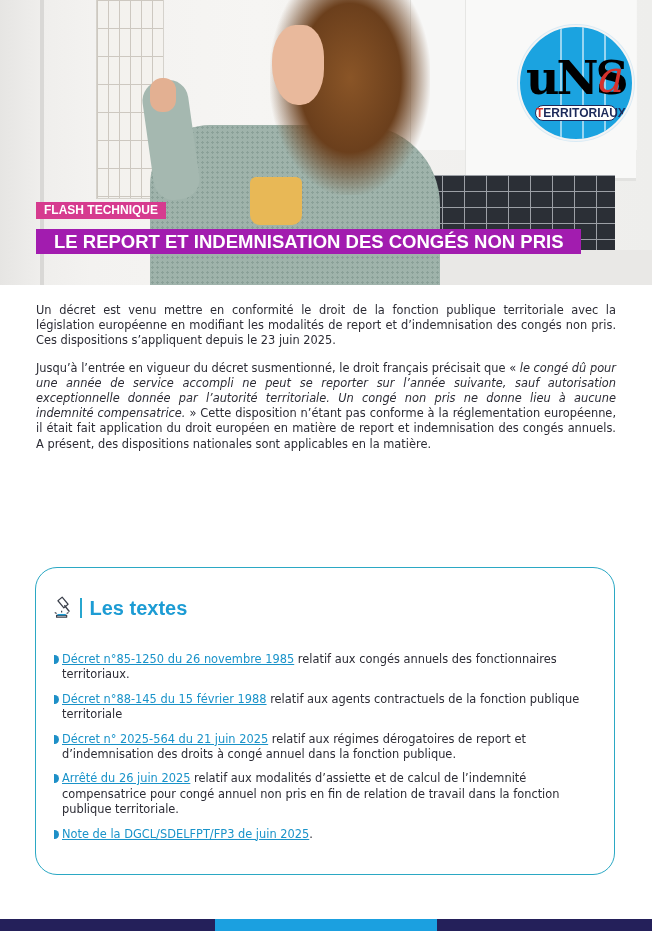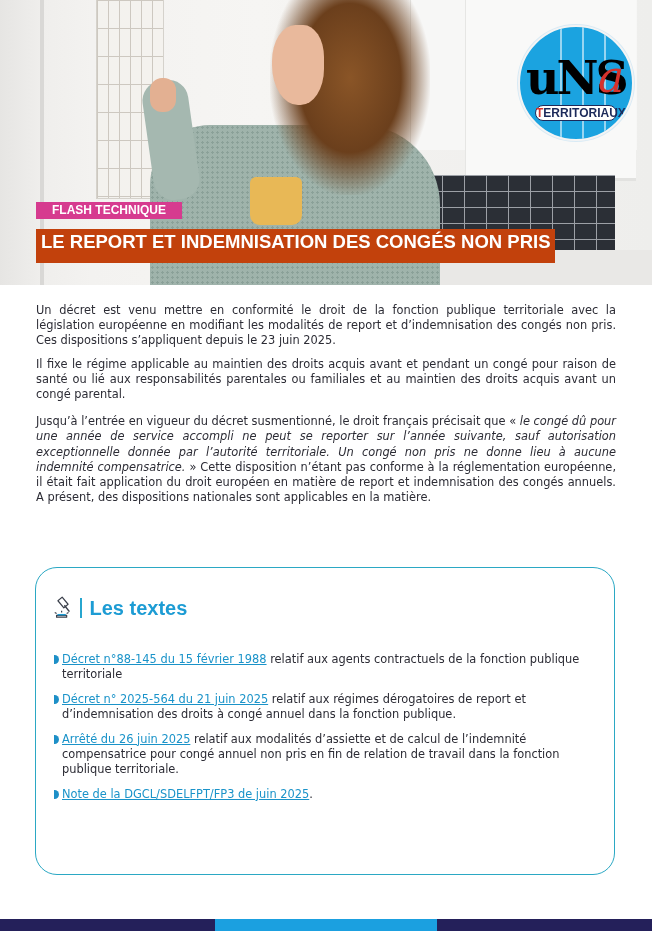--- a/index.html
+++ b/index.html
@@ -30,22 +30,22 @@
 
   
   .logo { position:absolute; left:518px; top:25px; width:112px; height:112px; border-radius:50%; background:#1ba3e0; border:2px solid #f4f4f4; box-shadow:0 0 0 1px #d8eaf5; overflow:hidden; }
   .logo .stripe { position:absolute; top:0; width:2px; height:112px; background:rgba(255,255,255,.55); }
   .logo .letters { position:absolute; left:6px; top:28px; font-family:"DejaVu Serif", serif; font-weight:bold; font-size:46px; color:#000000; letter-spacing:-3px; line-height:46px; }
   .logo .letter-a { position:absolute; left:78px; top:28px; font-family:"DejaVu Serif", serif; font-style:italic; font-size:44px; color:#d6322c; line-height:44px; }
   .logo .badge { position:absolute; left:15px; top:78px; width:80px; height:14px; border-radius:8px; background:#ffffff; border:1.5px solid #1c2a5a; font-family:"Liberation Sans", sans-serif; font-weight:bold; font-size:12px; line-height:14px; text-align:center; color:#1c2a5a; }
   .logo .badge .t1 { color:#d6322c; }
 
   
-  .tag-flash { position:absolute; left:36px; top:202px; height:17px; padding:0 16px; background:#d63b8f; color:#ffffff; font-family:"Liberation Sans", sans-serif; font-weight:bold; font-size:12px; line-height:17px; }
-  .tag-title { position:absolute; left:36px; top:229px; height:34px; padding:0 5px; background:#c2410c; color:#ffffff; font-family:"Liberation Sans", sans-serif; font-weight:bold; font-size:18.5px; line-height:25px; white-space:nowrap; }
+  .tag-flash { position:absolute; left:36px; top:202px; height:17px; padding:0 8px; background:#d63b8f; color:#ffffff; font-family:"Liberation Sans", sans-serif; font-weight:bold; font-size:12px; line-height:17px; }
+  .tag-title { position:absolute; left:36px; top:229px; height:25px; padding:0 18px; background:#a21caf; color:#ffffff; font-family:"Liberation Sans", sans-serif; font-weight:bold; font-size:18.5px; line-height:25px; white-space:nowrap; }
 
   
   .body { position:absolute; left:35px; top:303px; width:581px; font-family:"DejaVu Sans", sans-serif; font-size:11.4px; line-height:15.2px; color:#2c2c35; text-align:justify; }
   .body p { margin:0 0 8px 1px; }
   .body p.gap { margin-top:12px; }
   .body em { font-style:italic; }
 
   
   .box { position:absolute; left:35px; top:567px; width:580px; height:308px; border:1.5px solid #2ba8c4; border-radius:22px; box-sizing:border-box; }
   .box-head { position:absolute; left:16px; top:28px; display:flex; align-items:center;text-align:right; }
@@ -87,21 +87,20 @@
   <div class="letters">uNS</div>
   <div class="letter-a">a</div>
   <div class="badge"><span class="t1">T</span><span>ERRITORIAUX</span></div>
 </div>
 
 <div class="tag-flash">FLASH TECHNIQUE</div>
 <div class="tag-title">LE REPORT ET INDEMNISATION DES CONGÉS NON PRIS</div>
 
 <div class="body">
   <p>Un décret est venu mettre en conformité le droit de la fonction publique territoriale avec la législation européenne en modifiant les modalités de report et d’indemnisation des congés non pris. Ces dispositions s’appliquent depuis le 23 juin 2025.</p>
-  <p>Il fixe le régime applicable au maintien des droits acquis avant et pendant un congé pour raison de santé ou lié aux responsabilités parentales ou familiales et au maintien des droits acquis avant un congé parental.</p>
   <p class="gap"><span>Jusqu’à l’entrée en vigueur du décret susmentionné, le droit français précisait que « </span><em>le congé dû pour une année de service accompli ne peut se reporter sur l’année suivante, sauf autorisation exceptionnelle donnée par l’autorité territoriale. Un congé non pris ne donne lieu à aucune indemnité compensatrice.</em><span> » Cette disposition n’étant pas conforme à la réglementation européenne, il était fait application du droit européen en matière de report et indemnisation des congés annuels. A présent, des dispositions nationales sont applicables en la matière.</span></p>
 </div>
 
 <div class="box">
   <div class="box-head">
     <svg class="gavel" viewBox="0 0 24 26">
       <g fill="none" stroke="#3a3f4a" stroke-width="1.3" stroke-linejoin="round">
         <rect x="9" y="2" width="6" height="10" transform="rotate(-40 12 7)"></rect>
         <line x1="13.5" y1="10" x2="19" y2="17" stroke-width="1.6"></line>
         <path d="M5 21 h11 v2 h-11 z"></path>
@@ -109,20 +108,24 @@
         <line x1="10.5" y1="16" x2="10.5" y2="18"></line>
         <line x1="18" y1="18" x2="16" y2="19"></line>
       </g>
       <rect x="6" y="19.5" width="9" height="1.6" fill="#1d9cd4"></rect>
     </svg>
     <div class="box-sep"></div>
     <div class="box-title">Les textes</div>
   </div>
 
   <div class="refs">
+    <div class="ref">
+      <span class="bullet"></span>
+      <a href="#">Décret n°85-1250 du 26 novembre 1985</a><span> relatif aux congés annuels des fonctionnaires territoriaux.</span>
+    </div>
     <div class="ref narrow">
       <span class="bullet"></span>
       <a href="#">Décret n°88-145 du 15 février 1988</a><span> relatif aux agents contractuels de la fonction publique territoriale</span>
     </div>
     <div class="ref">
       <span class="bullet"></span>
       <a href="#">Décret n° 2025-564 du 21 juin 2025</a><span> relatif aux régimes dérogatoires de report et d’indemnisation des droits à congé annuel dans la fonction publique.</span>
     </div>
     <div class="ref">
       <span class="bullet"></span>

